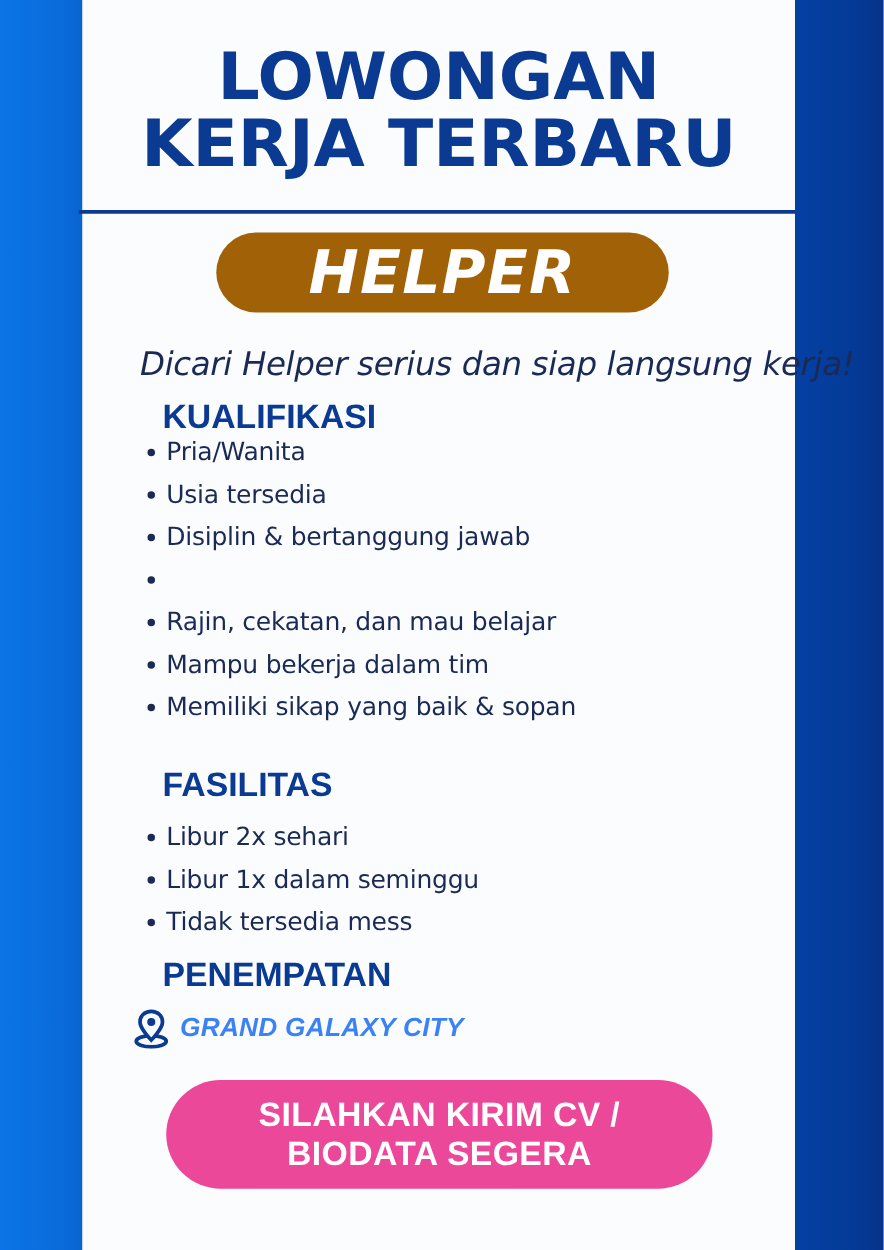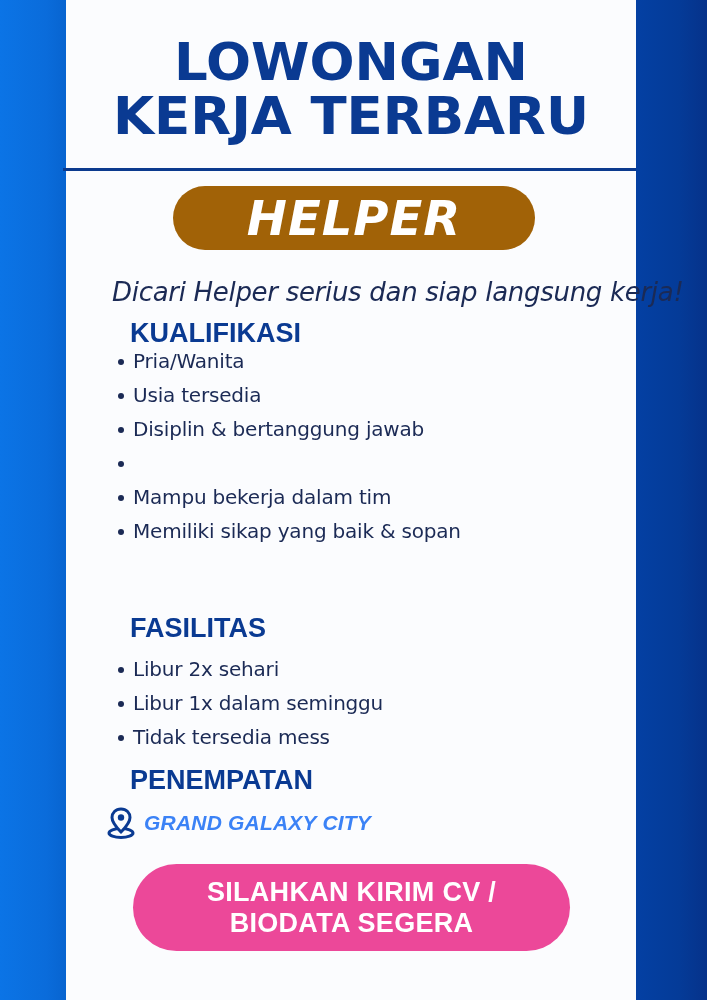--- a/index.html
+++ b/index.html
@@ -121,20 +121,24 @@
     </li>
   <li>
       <span class="bullet"></span>
       <span>Disiplin &amp; bertanggung jawab</span>
     </li>
   <li>
       <span class="bullet"></span>
     </li>
   <li>
       <span class="bullet"></span>
+      <span>Rajin, cekatan, dan mau belajar</span>
+    </li>
+  <li>
+      <span class="bullet"></span>
       <span>Mampu bekerja dalam tim</span>
     </li>
   <li>
       <span class="bullet"></span>
       <span>Memiliki sikap yang baik &amp; sopan</span>
     </li>
 </ul>
 
 <div class="section-h sec-fas">FASILITAS</div>
 <ul class="list list-fas">

